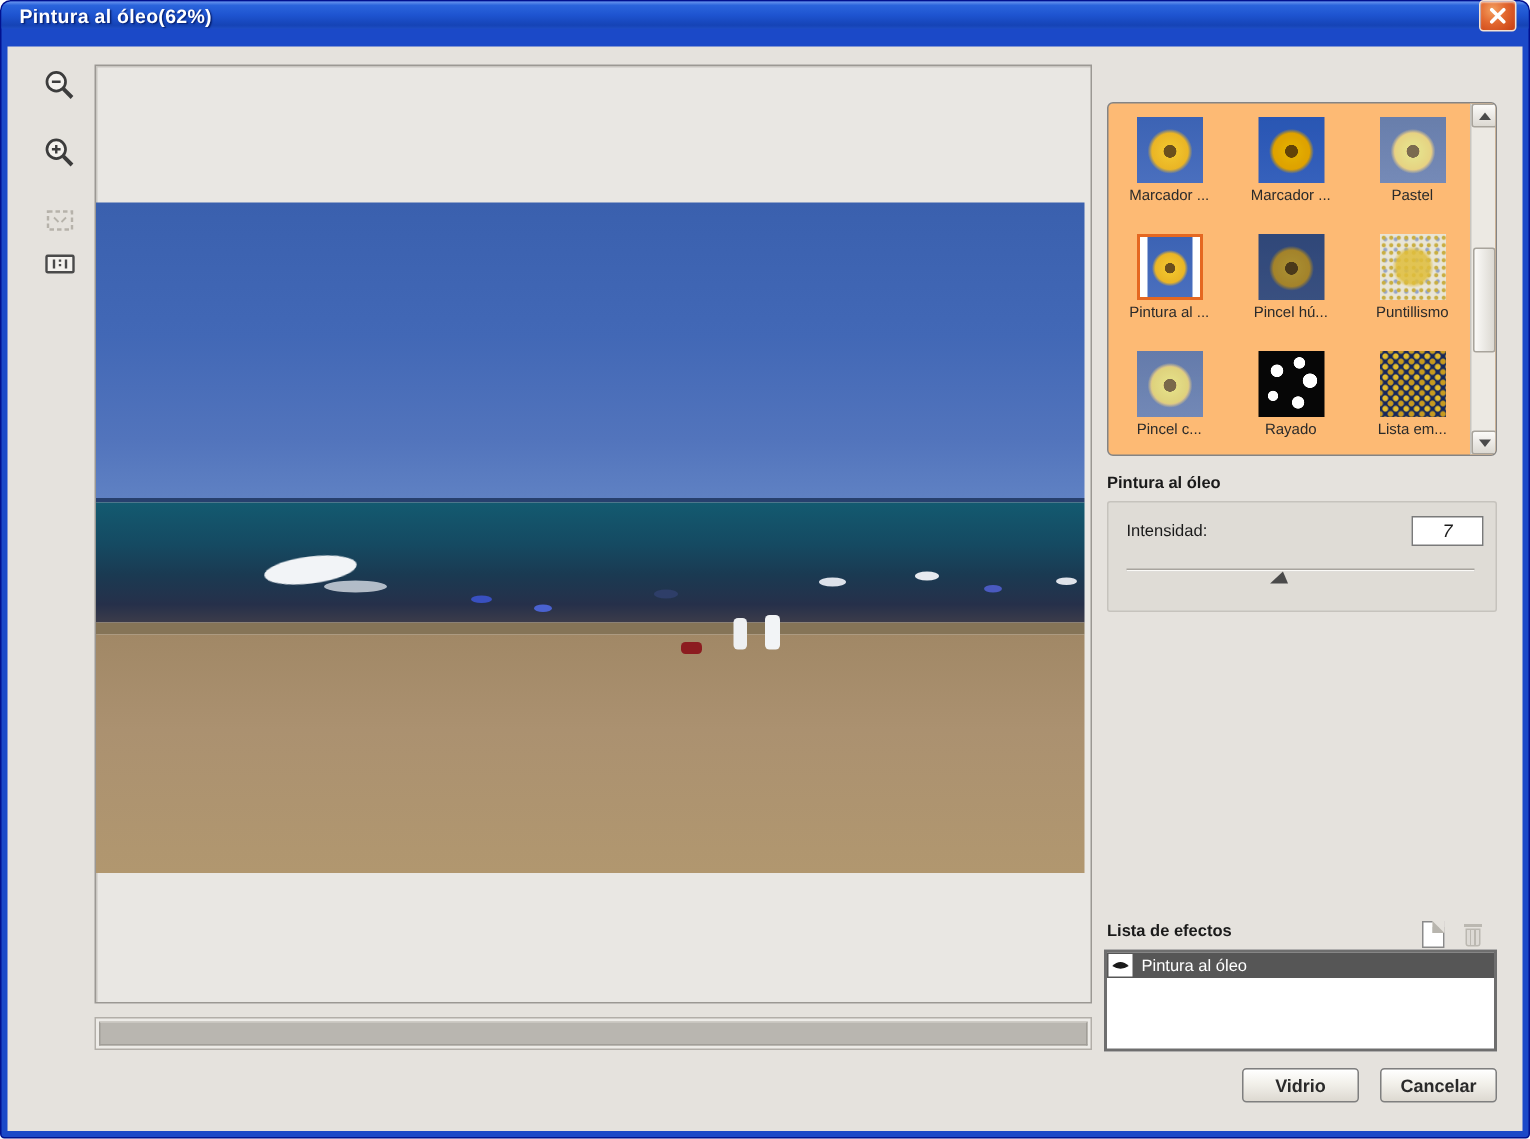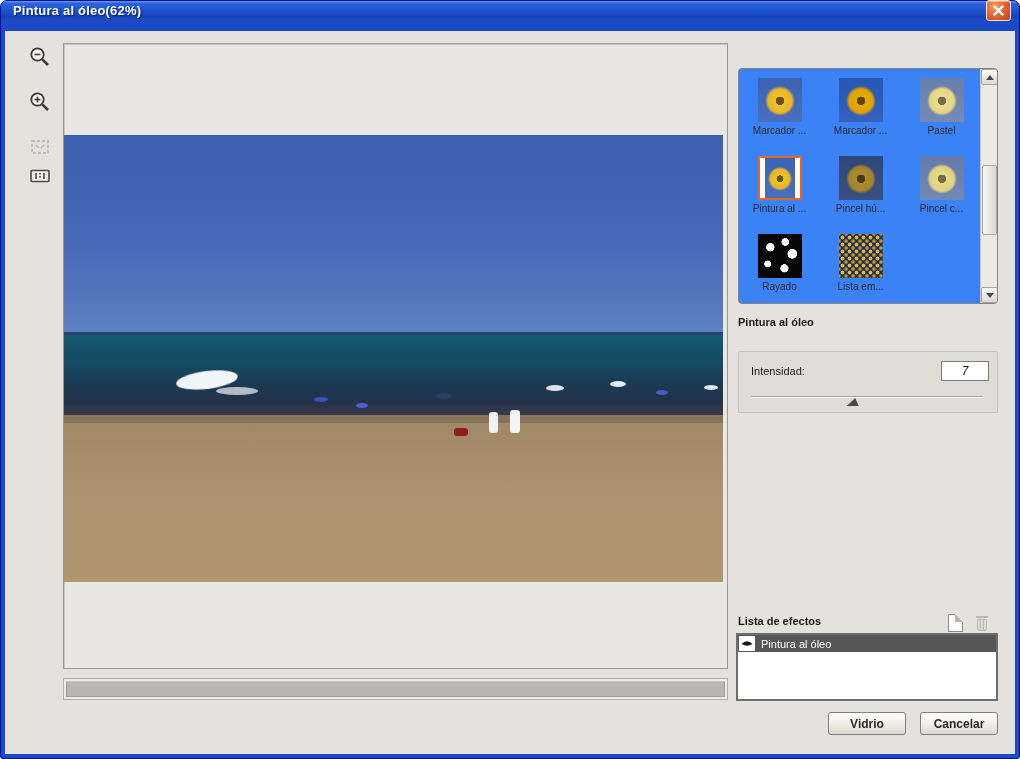--- a/index.html
+++ b/index.html
@@ -43,21 +43,21 @@
     background:#edebe7; border:1px solid #b2aea8; }
   .hscroll-thumb { position:absolute; left:2px; right:2px; top:2px; bottom:2px;
     background:#b9b6b0; border:1px solid #a19e98; border-top-color:#c9c6c0; }
   
   .dropdown { position:absolute; left:741px; top:15px; width:218px; height:19px;
     background:#fff; border:1px solid #8a8a8a; border-radius:3px; display:flex;
     align-items:center; padding:0 8px; font-size:11px; color:#222; cursor:pointer; }
   .dd-arrow { margin-left:auto; width:0; height:0; border-left:5px solid transparent;
     border-right:5px solid transparent; border-top:6px solid #4a4a4a; }
   .thumb-list { position:absolute; left:733px; top:37px; width:260px; height:236px;
-    background:#3b82f6; border:1px solid #848484; border-radius:4px; overflow:hidden; }
+    background:#fdba74; border:1px solid #848484; border-radius:4px; overflow:hidden; }
   .vscroll { position:absolute; right:0; top:0; width:17px; height:100%; background:#ece9e3;
     border-left:1px solid #c8c5bf; }
   .sbtn { position:absolute; left:0; width:17px; height:16px;
     background:linear-gradient(180deg,#fbfaf8,#dcd9d2); border:1px solid #a8a49c;
     border-radius:2px; display:flex; align-items:center; justify-content:center; cursor:pointer; }
   .tri-up { width:0; height:0; border-left:4px solid transparent; border-right:4px solid transparent;
     border-bottom:5px solid #4a4a4a; }
   .tri-down { width:0; height:0; border-left:4px solid transparent; border-right:4px solid transparent;
     border-top:5px solid #4a4a4a; }
   .vthumb { position:absolute; left:1px; width:15px; top:96px; height:70px;
@@ -91,21 +91,21 @@
       radial-gradient(circle at 22% 68%, #fff 0 7%, rgba(0,0,0,0) 8%),
       #060606; }
   .t-vidrio { background-color:#15265c;
     background-image:
       radial-gradient(#e3bd2e 1.6px, rgba(0,0,0,0) 2.3px),
       radial-gradient(#c79a1f 1.6px, rgba(0,0,0,0) 2.3px);
     background-size:7px 7px; background-position:0 0, 3.5px 3.5px; }
   .thumb-label { margin-top:3px; font-size:10px; color:#2a2a2a; white-space:nowrap; }
   
   .section-title { position:absolute; font-size:11px; font-weight:bold; color:#1a1a1a; }
-  .settings-panel { position:absolute; left:733px; top:320px; width:260px; height:62px;
+  .settings-panel { position:absolute; left:733px; top:303px; width:260px; height:74px;
     background:#dfdcd6; border:1px solid #c6c3bd; border-radius:2px; }
   .intensity-label { position:absolute; left:12px; top:13px; font-size:11px; color:#1a1a1a; }
   .intensity-input { position:absolute; right:8px; top:9px; width:48px; height:20px;
     background:#fff; border:1px solid #7a7a7a; font-size:12px; font-style:italic;
     text-align:center; color:#1a1a1a; font-family:"Liberation Sans", sans-serif; }
   .slider-track { position:absolute; left:12px; right:14px; top:44px; height:2px;
     background:#a8a49e; border-bottom:1px solid #fbfaf7; cursor:pointer; }
   .slider-thumb { position:absolute; top:46px; width:0; height:0;
     border-left:6px solid transparent; border-right:6px solid transparent;
     border-bottom:8px solid #4a4a4a; transform:translateX(-6px) skewX(-18deg); cursor:pointer; }
@@ -229,20 +229,24 @@
               <div class="flower"></div>
             </div>
           <div class="thumb-label">Pintura al ...</div>
         </div>
         <div class="cell v-pincel">
           <div class="thumb">
               <div class="flower"></div>
             </div>
           <div class="thumb-label">Pincel hú...</div>
         </div>
+        <div class="cell">
+          <div class="thumb t-puntillismo"></div>
+          <div class="thumb-label">Puntillismo</div>
+        </div>
         <div class="cell v-rayado">
           <div class="thumb">
               <div class="flower"></div>
             </div>
           <div class="thumb-label">Pincel c...</div>
         </div>
         <div class="cell">
           <div class="thumb t-umbral"></div>
           <div class="thumb-label">Rayado</div>
         </div>

